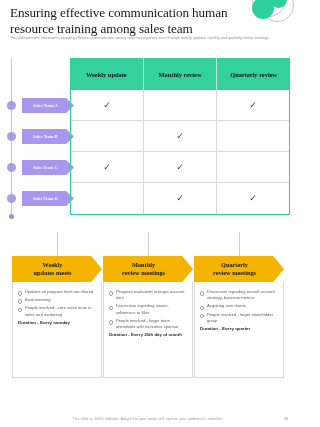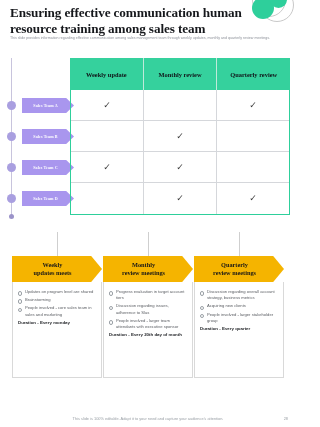--- a/index.html
+++ b/index.html
@@ -25,21 +25,21 @@
   }
   .deco .dot2 {
     position:absolute; width:17px; height:17px; border-radius:50%;
     background:#2ecf9b; top:-9px; right:9px;
   }
 
   
   .title {
     position:absolute; left:10px; top:5px; width:240px;
     font-family:"Liberation Serif", serif;
-    font-weight:bold; font-size:13.2px; line-height:1.22;
+    font-weight:normal; font-size:13.2px; line-height:1.22;
     color:#16181c; letter-spacing:-0.1px;
   }
   .subtitle {
     position:absolute; left:10px; top:36px; width:266px;
     font-size:3.6px; line-height:1.55; color:#8d9199;
   }
 
   
   .spine {
     position:absolute; left:11px; top:58px; width:1px; height:160px;

